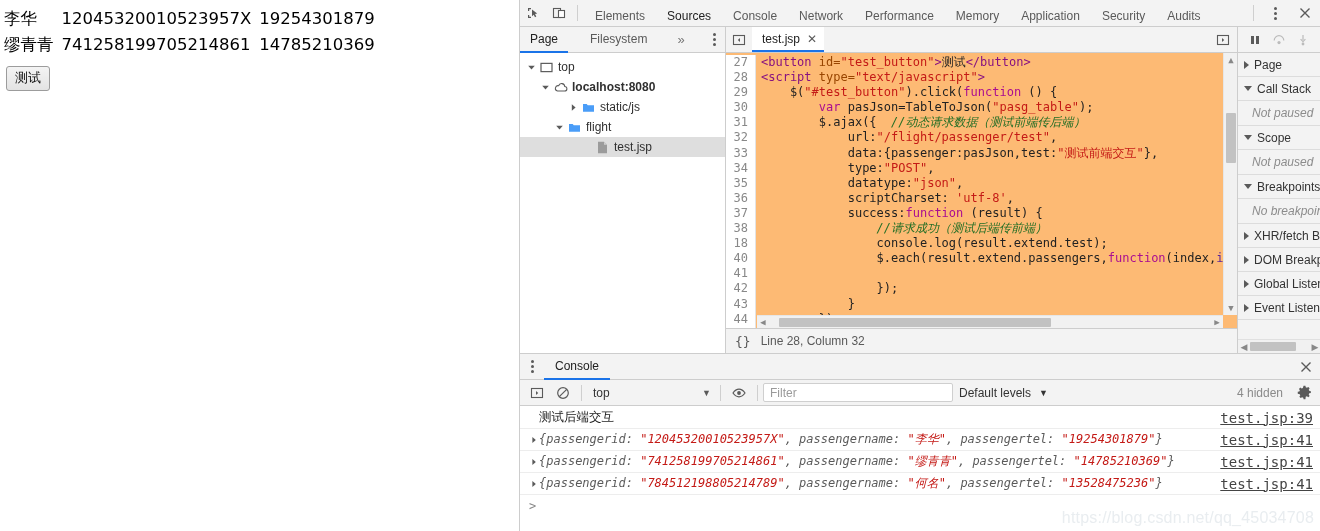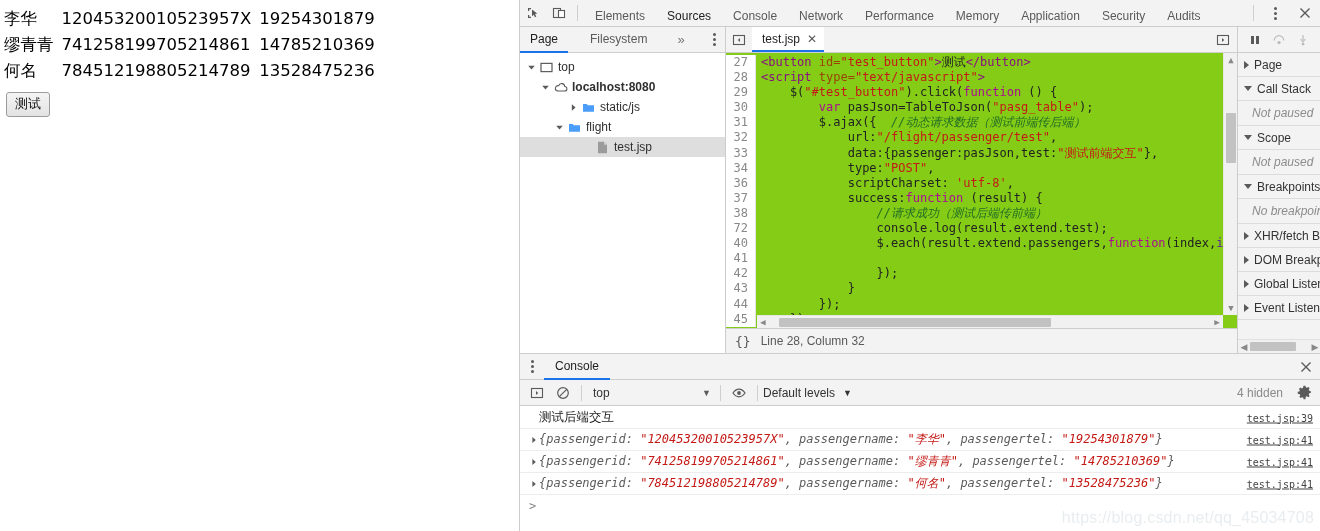--- a/index.html
+++ b/index.html
@@ -114,21 +114,21 @@
   .ed-navbtn { width: 26px; display:flex; align-items:center; justify-content:center; cursor:pointer;}
   .ed-tab {
     display:flex; align-items:center; padding: 0 7px 0 10px; gap: 7px;
     background: #fff; border-bottom: 2px solid #1a73e8;
     font-size: 12px; color: #222; cursor: pointer;
   }
   .ed-tab .x { color:#5a5a5a; font-size: 12px; line-height: 1; }
   .ed-right { margin-left: auto; width: 28px; display:flex; align-items:center; justify-content:center; cursor:pointer;}
 
   .code-area {
-    position: relative; flex: 1; overflow: hidden; background: #84cc16;
+    position: relative; flex: 1; overflow: hidden; background: #fdba74;
     font-family: "DejaVu Sans Mono", monospace; font-size: 12px;
   }
   .code-rows { position: absolute; left:0; top:2px; right:0; }
   .crow { display: flex; height: 15.1px; line-height: 15.1px; white-space: pre; }
   .gut {
     width: 30px; text-align: right; padding-right: 7px;
     color: #888; background: #fff; font-size: 12px;
     border-right: 1px solid #e3e3e3; flex: 0 0 30px;
   }
   .ctxt { padding-left: 5px; color: #222; font-size: 12px; }
@@ -220,21 +220,21 @@
   }
   .ctx-select .cv { flex: 1; }
   .ctx-select .ar { font-size: 9px; color: #5a5a5a; }
   .filter-box {
     width: 190px; height: 19px; background: #fff; border: 1px solid #cfcfcf;
     display: flex; align-items: center; padding: 0 6px; font-size: 12px;
     color: #9a9a9a; border-radius: 2px;
   }
   .levels {
     display:flex; align-items:center; gap: 8px; font-size: 12px;
-    color: #333; margin-left: 0; cursor:pointer;
+    color: #333; margin-left: 6px; cursor:pointer;
   }
   .hidden-count { margin-left: auto; font-size: 12px; color: #8a8a8a; padding-right: 8px;}
   .gear { width: 26px; display:flex; align-items:center; justify-content:center; cursor:pointer;}
 
   .con-body { position: absolute; left:0; top: 53px; right:0; bottom: 0; background:#fff; overflow:hidden;}
   .con-row {
     position: relative; border-bottom: 1px solid #ededed;
     min-height: 21px; display: flex; align-items: center;
     padding: 2px 0 2px 8px; font-family: "DejaVu Sans Mono", monospace;
     font-size: 12px;
@@ -242,21 +242,21 @@
   .con-row .disc {
     width: 11px; flex: 0 0 11px; display:flex; align-items:center; justify-content:center;
     color:#5a5a5a; cursor:pointer;
   }
   .con-msg-plain { font-family: "DejaVu Sans", sans-serif; font-size: 12.5px; color: #222; }
   .obj { font-family: "DejaVu Sans Mono", monospace; font-size: 12px; color: #5a5a5a; font-style: italic;}
   .obj .k { color: #5a5a5a; font-style: italic;}
   .obj .v { color: #c41a16; font-style: italic;}
   .src-link {
     position: absolute; right: 8px; top: 50%; transform: translateY(-50%);
-    font-family: "DejaVu Sans Mono", monospace; font-size: 10px;
+    font-family: "DejaVu Sans Mono", monospace; font-size: 14px;
     color: #444; text-decoration: underline; cursor: pointer;
   }
   .prompt-row { display:flex; align-items:center; height: 22px; padding-left: 9px; }
   .prompt-row .arr { color: #888; font-size: 12px; font-family: "DejaVu Sans Mono", monospace;}
 
   .watermark {
     position: absolute; right: 6px; bottom: 4px;
     font-family: "Liberation Sans", sans-serif; font-size: 16px;
     color: #e9edf0; letter-spacing: 0.2px; user-select: none;
   }
@@ -272,25 +272,20 @@
           <tr>
             <td class="c-name">李华</td>
             <td class="c-id">12045320010523957X</td>
             <td class="c-tel">19254301879</td>
           </tr>
           <tr>
             <td class="c-name">缪青青</td>
             <td class="c-id">741258199705214861</td>
             <td class="c-tel">14785210369</td>
           </tr>
-          <tr>
-            <td class="c-name">何名</td>
-            <td class="c-id">784512198805214789</td>
-            <td class="c-tel">13528475236</td>
-          </tr>
         </tbody>
     </table>
     <button class="test-btn">测试</button>
   </div>
 
   <div class="devtools">
 
     <div class="dt-tabbar">
       <div class="dt-tool-btn">
         <svg width="14" height="14" viewBox="0 0 14 14">
@@ -436,24 +431,25 @@
         <div class="code-area">
           <div class="code-rows" id="code-rows">
               <div class="crow"><span class="gut">27</span><span class="ctxt"><span class="tk-tag">&lt;button </span><span class="tk-attr">id=</span><span class="tk-str">"test_button"</span><span class="tk-tag">&gt;</span><span class="tk-plain">测试</span><span class="tk-tag">&lt;/button&gt;</span></span></div>
               <div class="crow"><span class="gut">28</span><span class="ctxt"><span class="tk-tag">&lt;script </span><span class="tk-attr">type=</span><span class="tk-str">"text/javascript"</span><span class="tk-tag">&gt;</span></span></div>
               <div class="crow"><span class="gut">29</span><span class="ctxt"><span class="tk-plain">    $(</span><span class="tk-str">"#test_button"</span><span class="tk-plain">).click(</span><span class="tk-kw">function</span><span class="tk-plain"> () {</span></span></div>
               <div class="crow"><span class="gut">30</span><span class="ctxt"><span class="tk-plain">        </span><span class="tk-kw">var</span><span class="tk-plain"> pasJson=TableToJson(</span><span class="tk-str">"pasg_table"</span><span class="tk-plain">);</span></span></div>
               <div class="crow"><span class="gut">31</span><span class="ctxt"><span class="tk-plain">        $.ajax({  </span><span class="tk-cmt">//动态请求数据（测试前端传后端）</span></span></div>
               <div class="crow"><span class="gut">32</span><span class="ctxt"><span class="tk-plain">            url:</span><span class="tk-str">"/flight/passenger/test"</span><span class="tk-plain">,</span></span></div>
               <div class="crow"><span class="gut">33</span><span class="ctxt"><span class="tk-plain">            data:{passenger:pasJson,test:</span><span class="tk-str">"测试前端交互"</span><span class="tk-plain">},</span></span></div>
               <div class="crow"><span class="gut">34</span><span class="ctxt"><span class="tk-plain">            type:</span><span class="tk-str">"POST"</span><span class="tk-plain">,</span></span></div>
+              <div class="crow"><span class="gut">35</span><span class="ctxt"><span class="tk-plain">            datatype:</span><span class="tk-str">"json"</span><span class="tk-plain">,</span></span></div>
               <div class="crow"><span class="gut">36</span><span class="ctxt"><span class="tk-plain">            scriptCharset: </span><span class="tk-str">'utf-8'</span><span class="tk-plain">,</span></span></div>
               <div class="crow"><span class="gut">37</span><span class="ctxt"><span class="tk-plain">            success:</span><span class="tk-kw">function</span><span class="tk-plain"> (result) {</span></span></div>
               <div class="crow"><span class="gut">38</span><span class="ctxt"><span class="tk-plain">                </span><span class="tk-cmt">//请求成功（测试后端传前端）</span></span></div>
-              <div class="crow"><span class="gut">72</span><span class="ctxt"><span class="tk-plain">                console.log(result.extend.test);</span></span></div>
+              <div class="crow"><span class="gut">18</span><span class="ctxt"><span class="tk-plain">                console.log(result.extend.test);</span></span></div>
               <div class="crow"><span class="gut">40</span><span class="ctxt"><span class="tk-plain">                $.each(result.extend.passengers,</span><span class="tk-kw">function</span><span class="tk-plain">(index,</span><span class="tk-var">it</span><span class="tk-plain">){</span></span></div>
               <div class="crow"><span class="gut">41</span></div>
               <div class="crow"><span class="gut">42</span><span class="ctxt"><span class="tk-plain">                });</span></span></div>
               <div class="crow"><span class="gut">43</span><span class="ctxt"><span class="tk-plain">            }</span></span></div>
               <div class="crow"><span class="gut">44</span><span class="ctxt"><span class="tk-plain">        });</span></span></div>
               <div class="crow"><span class="gut">45</span><span class="ctxt"><span class="tk-plain">    });</span></span></div>
             </div>
           <div class="vscroll">
             <div class="vs-arrow" style="top:2px;">▲</div>
             <div class="vs-thumb"></div>
@@ -574,20 +570,23 @@
           <span class="ar">▼</span>
         </div>
         <div class="csep"></div>
         <div class="cbtn">
           <svg width="16" height="14" viewBox="0 0 16 14">
               <path d="M8 3.2C4.6 3.2 2 7 2 7s2.6 3.8 6 3.8S14 7 14 7 11.4 3.2 8 3.2z" fill="none" stroke="#5a5a5a" stroke-width="1.2"></path>
               <circle cx="8" cy="7" r="1.9" fill="#5a5a5a"></circle>
             </svg>
         </div>
         <div class="csep"></div>
+        <div class="filter-box">
+          <span>Filter</span>
+        </div>
         <div class="levels">
           <span>Default levels</span>
           <span style="font-size:9px;">▼</span>
         </div>
         <div class="hidden-count">4 hidden</div>
         <div class="gear">
           <svg width="15" height="15" viewBox="0 0 16 16">
               <path d="M8 5.2A2.8 2.8 0 108 10.8 2.8 2.8 0 008 5.2zm0 1.5a1.3 1.3 0 110 2.6 1.3 1.3 0 010-2.6z" fill="#5a5a5a"></path>
               <path d="M7 .8h2l.3 1.7 1.3.55 1.45-.95 1.4 1.4-.95 1.45.55 1.3 1.7.3v2l-1.7.3-.55 1.3.95 1.45-1.4 1.4-1.45-.95-1.3.55L9 15.2H7l-.3-1.7-1.3-.55-1.45.95-1.4-1.4.95-1.45-.55-1.3L.8 9.2v-2l1.7-.3.55-1.3-.95-1.45 1.4-1.4 1.45.95 1.3-.55z" fill="#5a5a5a"></path>
             </svg>

